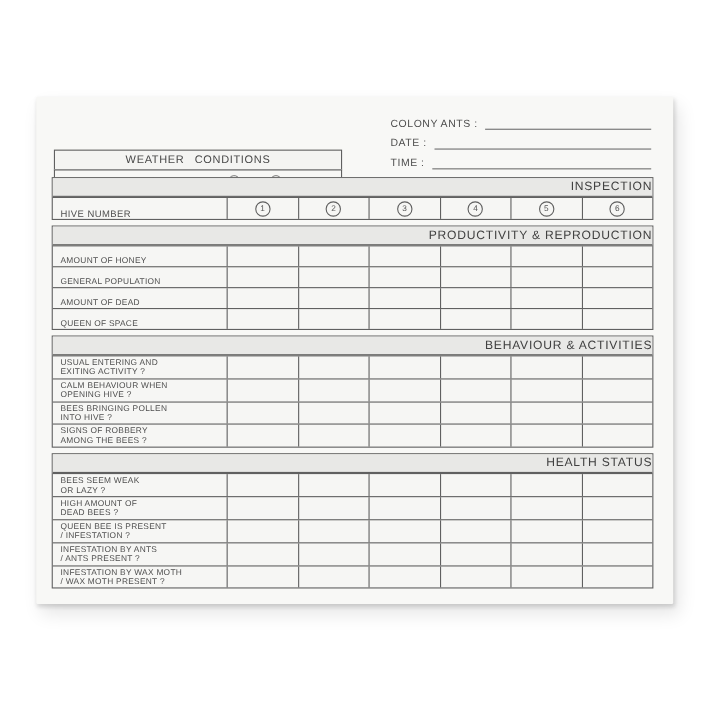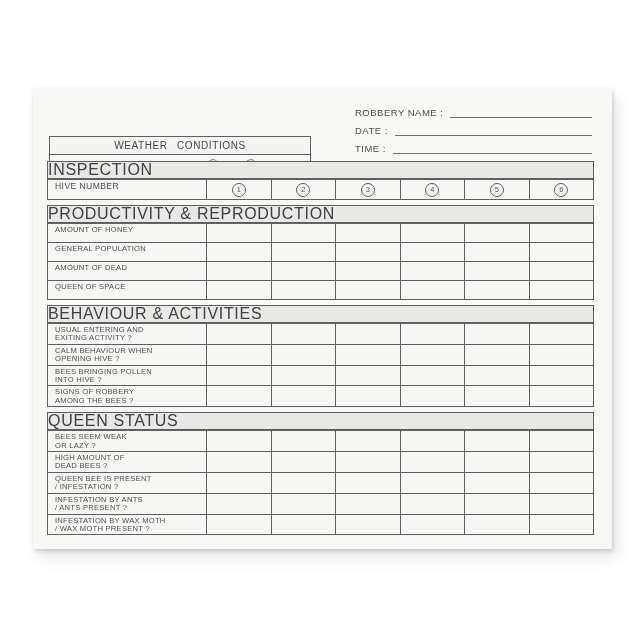--- a/index.html
+++ b/index.html
@@ -44,28 +44,28 @@
   
   .colony{position:absolute;left:322px;top:14px;width:237px;}
   .cfield{display:flex;align-items:flex-end;height:16px;margin-bottom:2px;}
   .clabel{font-size:9.5px;letter-spacing:.5px;color:#4e4e4e;white-space:nowrap;}
   .cline{flex:1;border-bottom:1.2px solid #6f6f6f;margin-left:7px;height:11px;}
   
   .tables{position:absolute;left:14px;top:73px;width:547px;}
   .sec{border:1px solid var(--border);background:#f6f6f4;margin-bottom:5px;}
   .sec-head{
     border-bottom:1px solid var(--border);height:17px;line-height:16px;
-    background:var(--band);text-align:left;font-size:16px;
+    background:var(--band);text-align:right;font-size:11px;
     letter-spacing:.7px;color:#414141;
   }
   .row{display:flex;min-height:19px;border-top:1px solid var(--border);}
   .sec .row:first-of-type{border-top:none;}
   .lbl{
     width:158px;padding:2px 4px 1px 7px;font-size:7.6px;line-height:8.4px;
-    letter-spacing:.25px;color:#4f4f4f;display:flex;flex-direction:column;justify-content:flex-start;
+    letter-spacing:.25px;color:#4f4f4f;display:flex;flex-direction:column;justify-content:flex-end;
   }
   .lbl span{display:block;}
   .cells{flex:1;display:flex;}
   .cell{flex:1;border-left:1px solid var(--border);display:flex;align-items:center;justify-content:center;}
   .num{
     width:14px;height:14px;border:1px solid #5f5f5f;border-radius:50%;
     font-size:7.5px;line-height:1;display:flex;align-items:center;justify-content:center;color:#555;
   }
 </style>
 </head>
@@ -127,21 +127,21 @@
             </svg>
           </span>
           <span class="wbox"></span>
         </div>
       </div>
     </div>
   </div>
 
   <div class="colony">
     <div class="cfield">
-      <span class="clabel">ROBBERY NAME :</span>
+      <span class="clabel">COLONY ANTS :</span>
       <span class="cline"></span>
     </div>
     <div class="cfield">
       <span class="clabel">DATE :</span>
       <span class="cline"></span>
     </div>
     <div class="cfield">
       <span class="clabel">TIME :</span>
       <span class="cline"></span>
     </div>
@@ -288,21 +288,21 @@
             <div class="cell"></div>
             <div class="cell"></div>
             <div class="cell"></div>
             <div class="cell"></div>
             <div class="cell"></div>
           </div>
       </div>
     </div>
 
     <div class="sec">
-      <div class="sec-head">QUEEN STATUS</div>
+      <div class="sec-head">HEALTH STATUS</div>
       <div class="row">
         <div class="lbl">
             <span>BEES SEEM WEAK</span>
             <span>OR LAZY ?</span>
           </div>
         <div class="cells">
             <div class="cell"></div>
             <div class="cell"></div>
             <div class="cell"></div>
             <div class="cell"></div>

